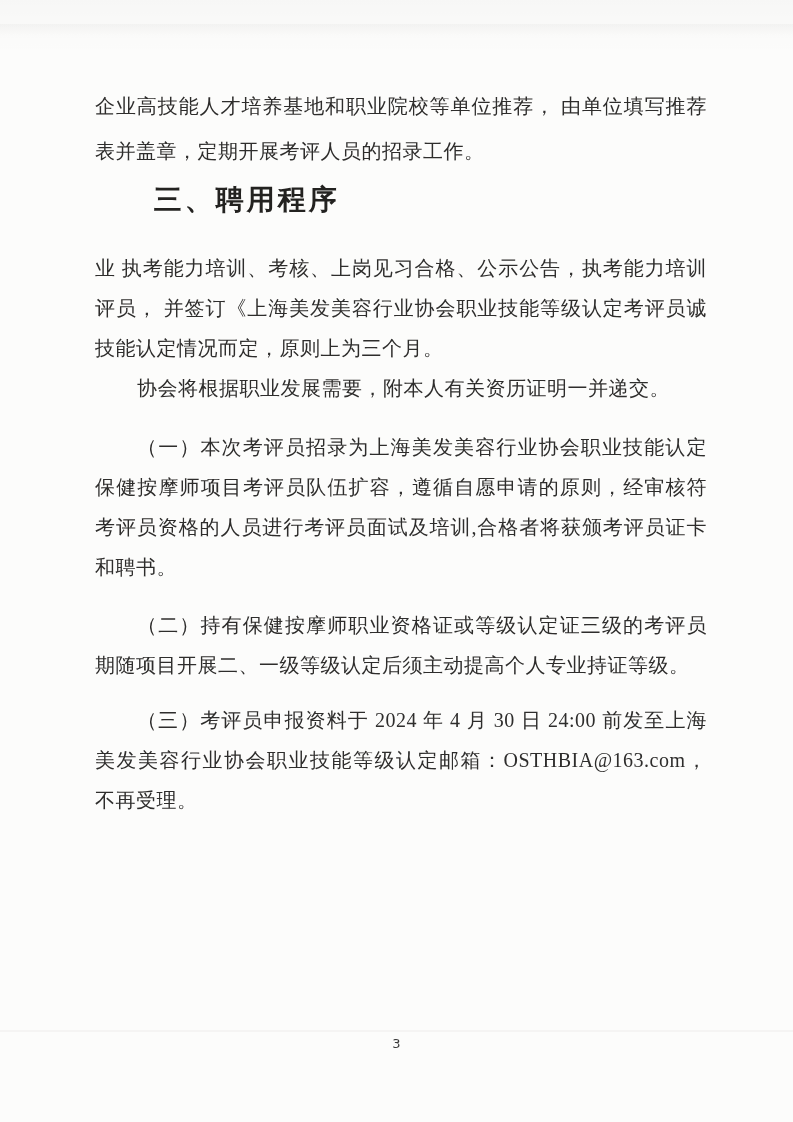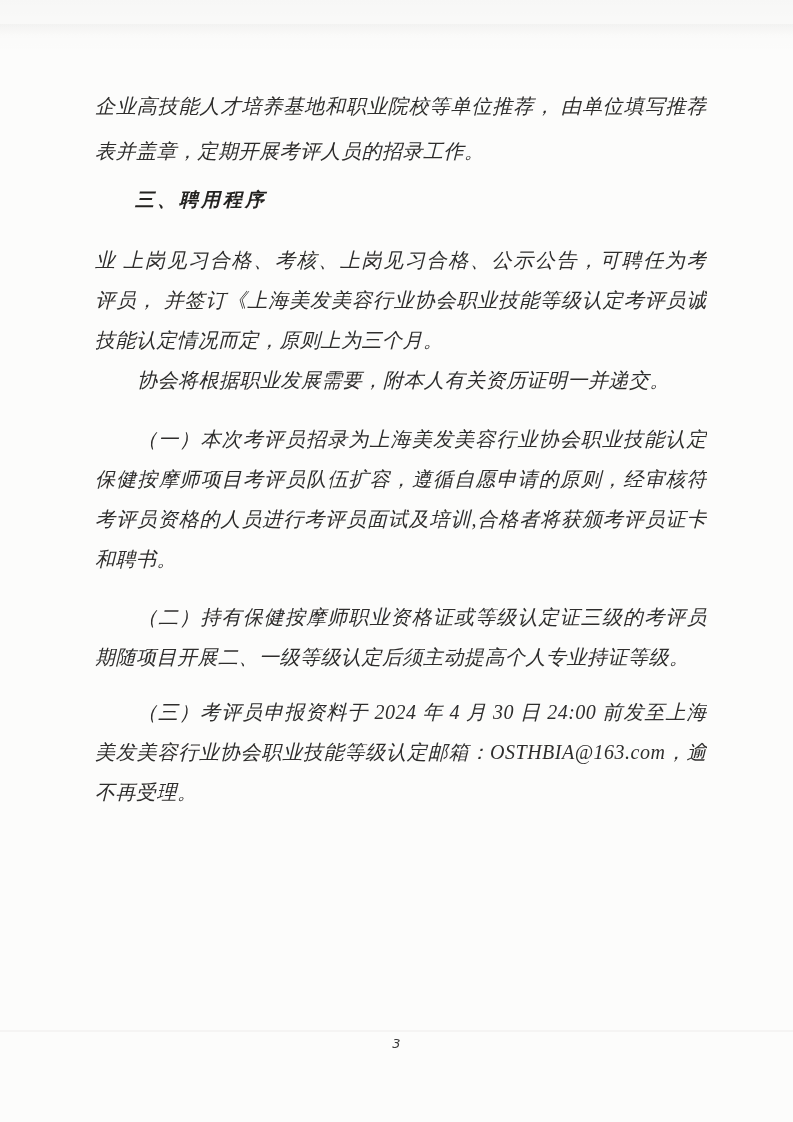--- a/index.html
+++ b/index.html
@@ -13,21 +13,20 @@
     background: #fcfcfb;
     font-family: "Liberation Serif", "DejaVu Serif", serif;
     overflow: hidden;
   }
   .page {
     position: absolute;
     inset: 0;
     background:
       linear-gradient(180deg, rgba(0,0,0,0.018) 0px, rgba(0,0,0,0.0) 55px),
       #fcfcfb;
-    font-style: italic;
   }
   .scan-band-top {
     position: absolute;
     left: 0; top: 24px;
     width: 100%; height: 12px;
     background: linear-gradient(180deg, rgba(120,115,110,0.05), rgba(120,115,110,0.0));
     pointer-events: none;
   }
   .scan-line-bottom {
     position: absolute;
@@ -61,21 +60,21 @@
   .ind {
     text-indent: 2.1em;
   }
   .heading {
     display: block;
     height: 40px;
     line-height: 40px;
     padding-left: 2.1em;
     font-weight: 700;
     color: #232220;
-    font-size: 19px;
+    font-size: 28px;
     letter-spacing: 3px;
     text-align: left;
     text-align-last: left;
   }
   .heading-3 { margin-top: 6px; }
   .para-s3p1 { margin-top: 20px; }
   .heading-4 { margin-top: 14px; }
   .para-s4i1 { margin-top: 19px; }
   .para-s4i2 { margin-top: 18px; }
   .para-s4i3 { margin-top: 15px; }
@@ -101,21 +100,21 @@
   <main class="content">
 
     <p class="para-cont">
       <span class="ln">企业高技能人才培养基地和职业院校等单位推荐， 由单位填写推荐</span>
       <span class="ln ln-end">表并盖章，定期开展考评人员的招录工作。</span>
     </p>
 
     <h3 class="heading heading-3">三、聘用程序</h3>
 
     <p class="para-s3p1">
-      <span class="ln">业 上岗见习合格、考核、上岗见习合格、公示公告，可聘任为考</span>
+      <span class="ln">业 执考能力培训、考核、上岗见习合格、公示公告，执考能力培训</span>
       <span class="ln">评员， 并签订《上海美发美容行业协会职业技能等级认定考评员诚信</span>
       <span class="ln ln-end">技能认定情况而定，原则上为三个月。</span>
     </p>
 
     <p>
       <span class="ln ind ln-end">协会将根据职业发展需要，附本人有关资历证明一并递交。</span>
     </p>
 
 
     <p class="para-s4i1">

